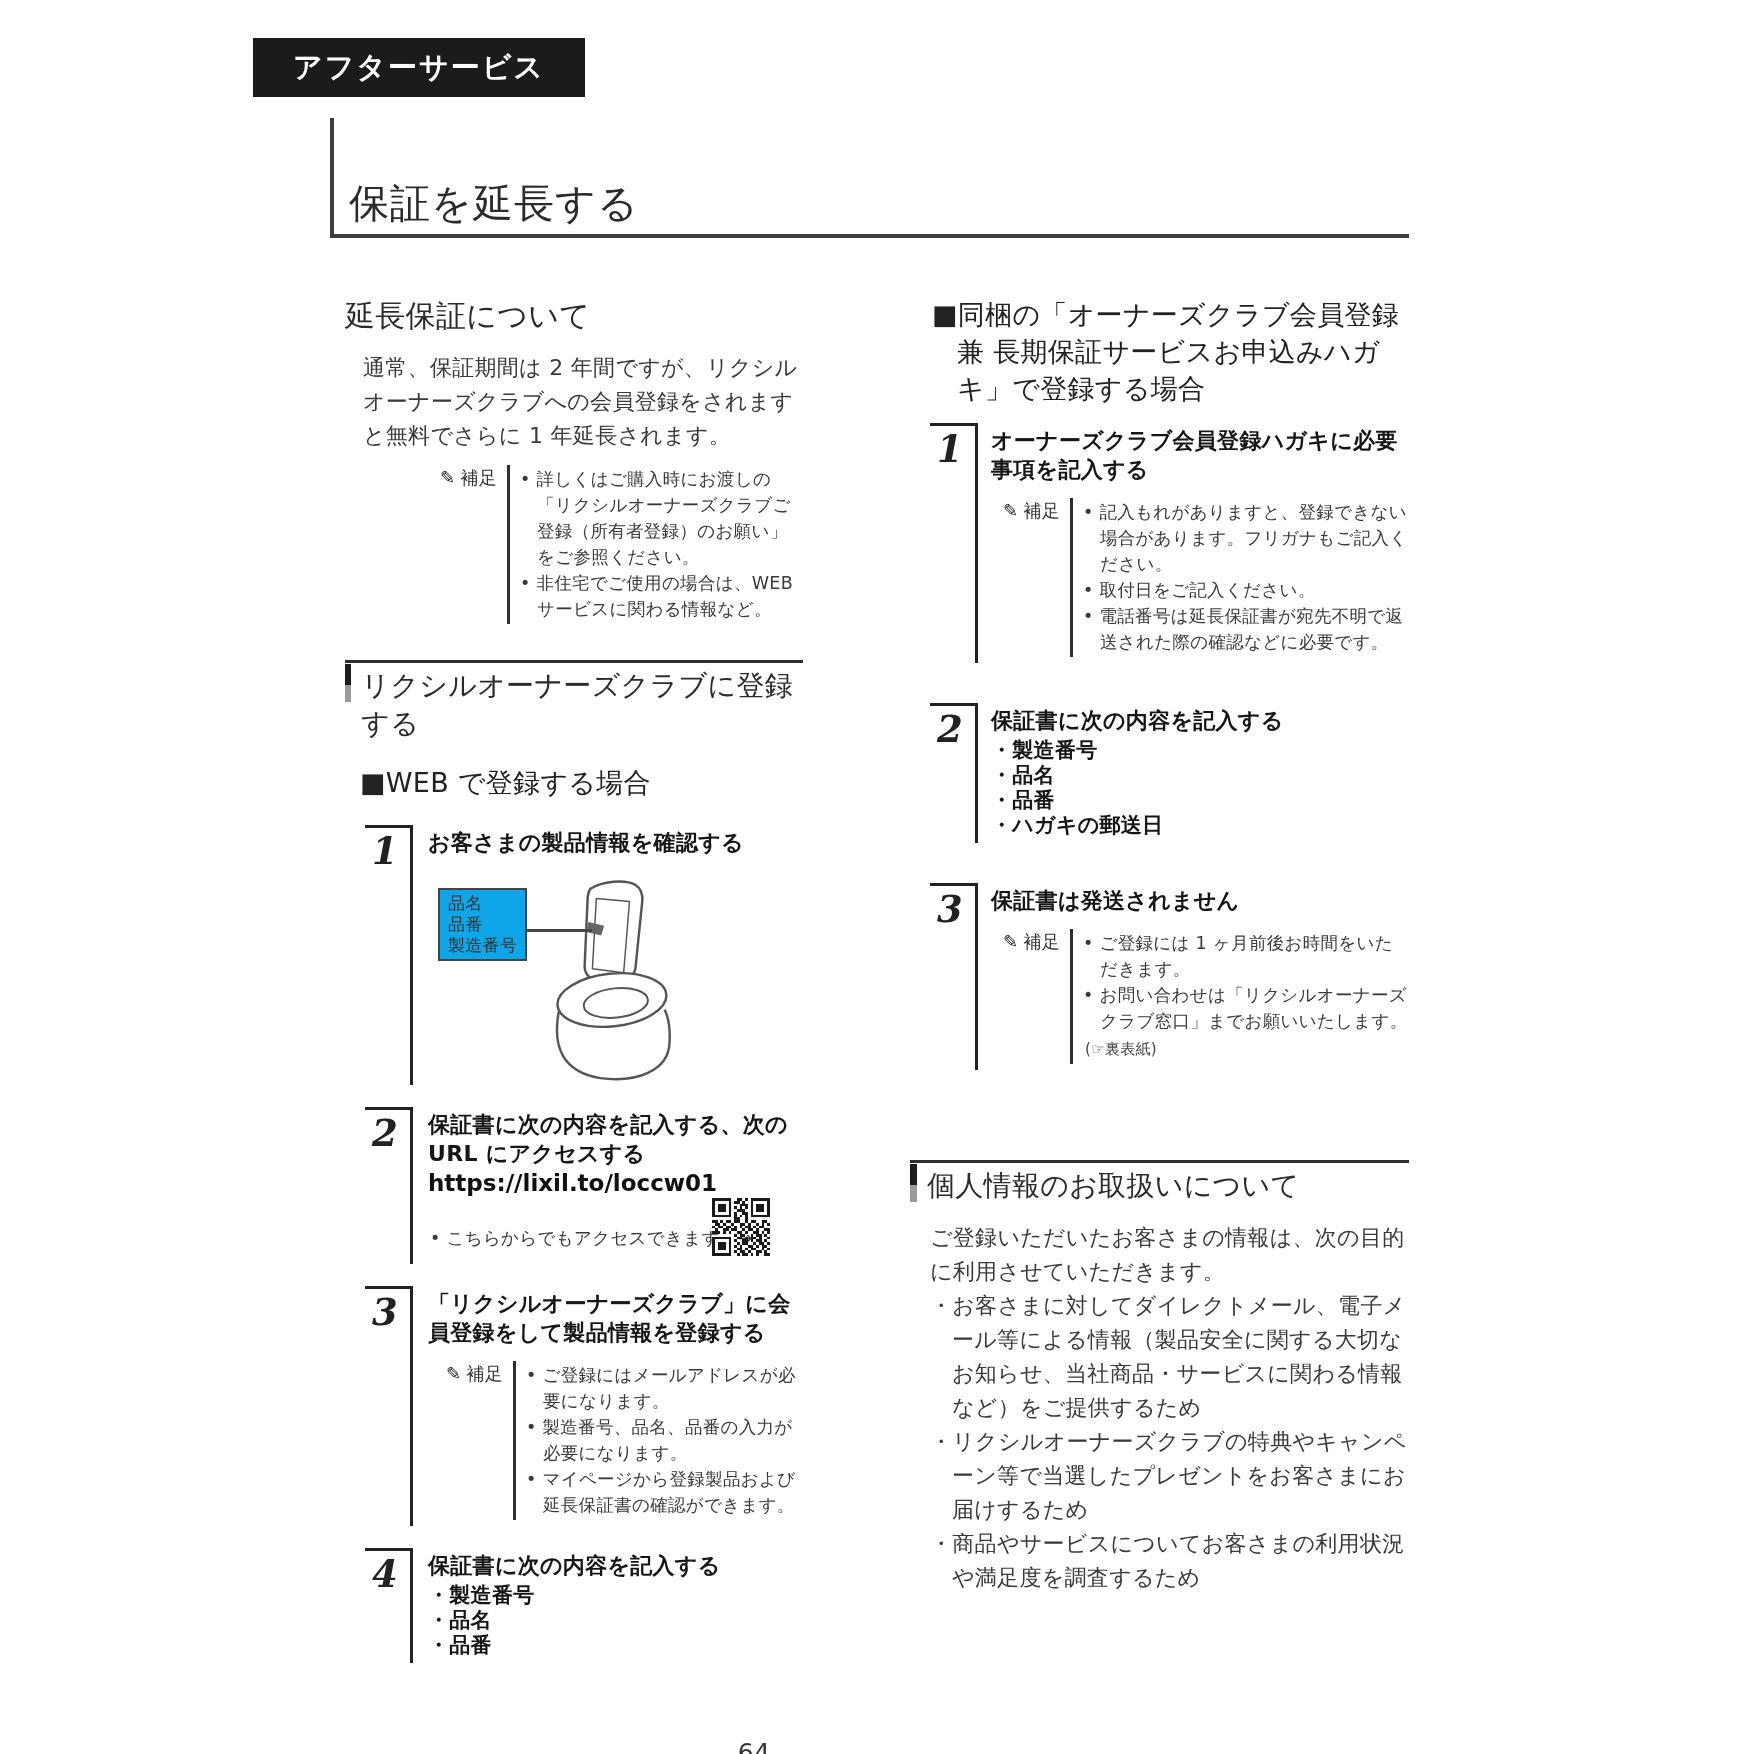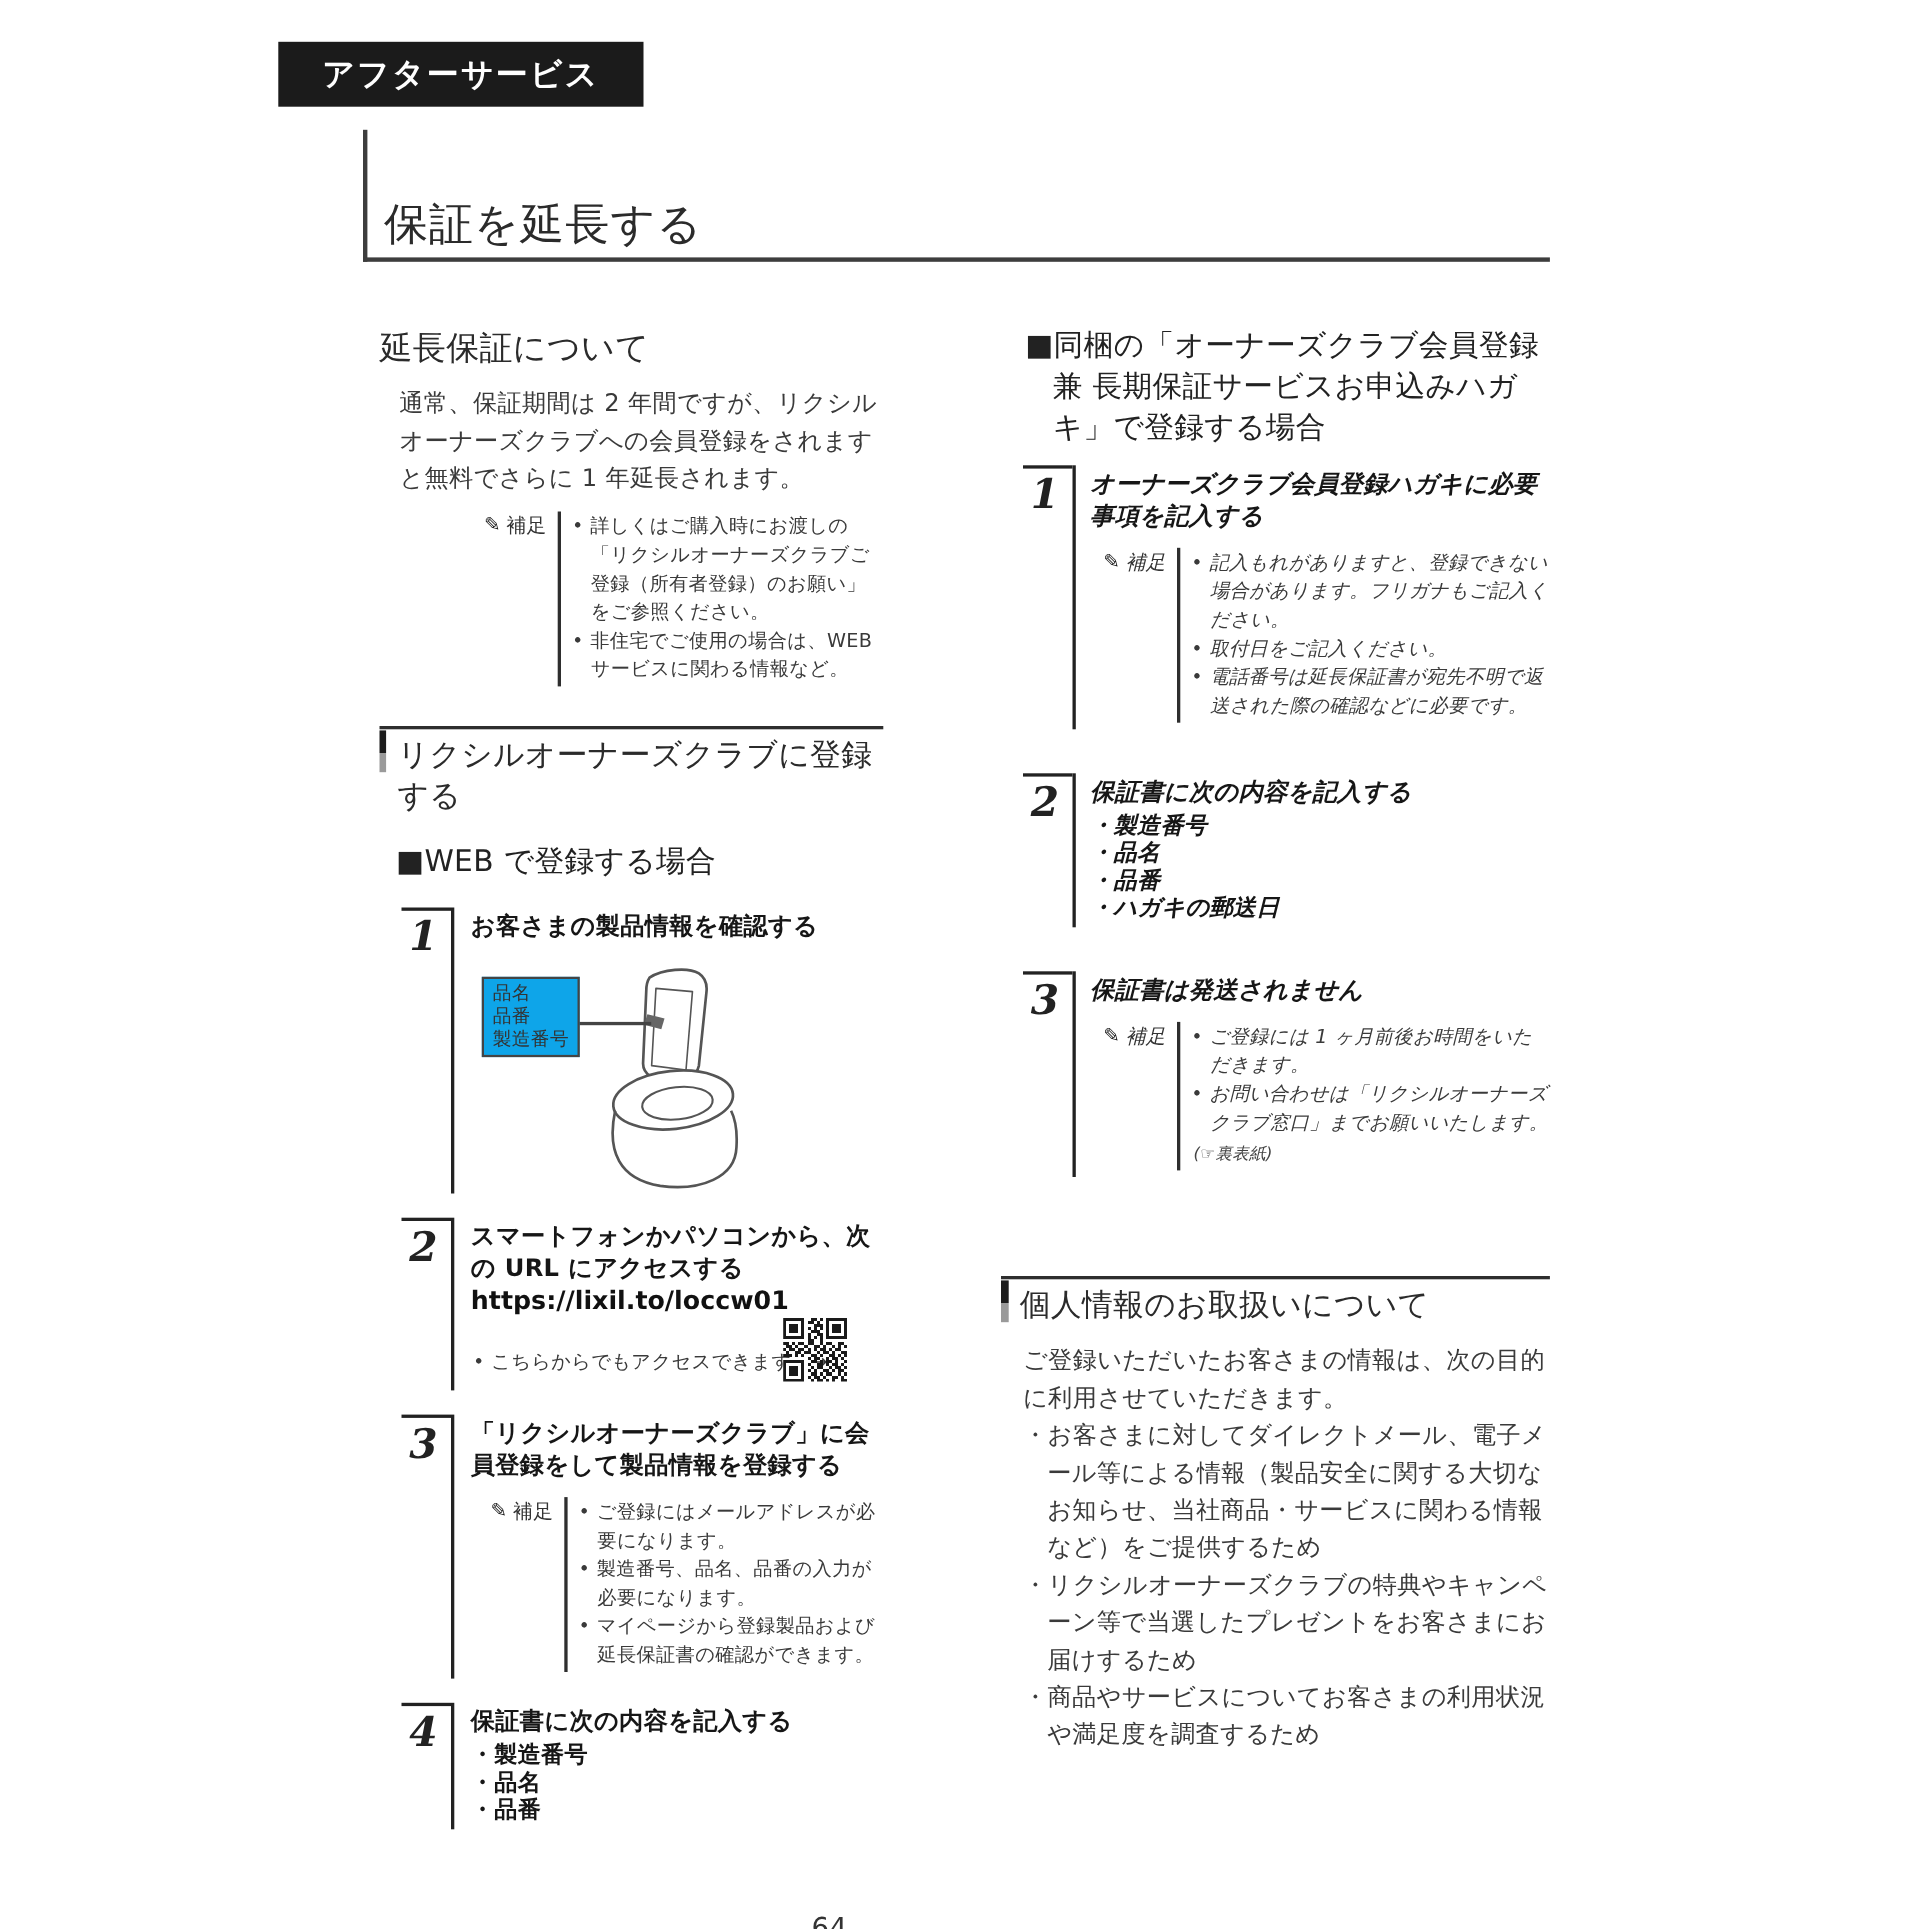--- a/index.html
+++ b/index.html
@@ -48,21 +48,21 @@
 
   
   .steps{margin:24px 0 0 20px;}
   .step{display:flex;margin-bottom:22px;}
   .right-col .steps{margin:16px 0 0 20px;}
   .right-col .step{margin-bottom:40px;}
   .step-num{flex:0 0 45px;box-sizing:border-box;border-top:3px solid #222;padding:5px 0 0 7px;
             font-family:"DejaVu Serif","Liberation Serif",serif;font-style:italic;font-weight:700;
             font-size:37px;line-height:1;color:#222;}
   .step-content{flex:1;border-left:3px solid #222;padding:3px 0 6px 15px;}
-  .right-col .step-content{padding-left:13px;font-style:italic;}
+  .right-col .step-content{padding-left:13px;}
   .step-title{font-size:22px;font-weight:700;color:#161616;line-height:29px;}
   .step-note{margin:14px 0 0 18px;}
   .right-col .step-note{margin:14px 0 0 12px;}
   .bold-bullets{margin-top:3px;font-size:21px;font-weight:700;line-height:24px;color:#161616;}
   .bold-bullets div{margin-top:1px;}
 
   
   .illus{position:relative;height:200px;margin-top:22px;}
   .label-box{position:absolute;left:10px;top:9px;z-index:2;background:#0ea5e9;border:2px solid #444;
              padding:3px 8px;font-size:17px;line-height:21px;color:#333;}
@@ -150,21 +150,21 @@
                 <path d="M34,134 C26,172 38,198 76,204 C114,209 146,196 147,168 C148,152 146,142 142,134" fill="none"></path>
               </g>
             </svg>
           </div>
         </div>
       </div>
 
       <div class="step">
         <div class="step-num">2</div>
         <div class="step-content">
-          <div class="step-title">スマートフォンかパソコンから、次の URL にアクセスする</div>
+          <div class="step-title">保証書に次の内容を記入する、次の URL にアクセスする</div>
           <div class="step-url">https://lixil.to/loccw01</div>
           <div class="qr-row">
             <span class="qr-note">• こちらからでもアクセスできます。→</span>
             <span class="qr">
                 <svg viewBox="0 0 21 21" width="58" height="58" shape-rendering="crispEdges">
                   <rect x="0" y="0" width="1" height="1"></rect>
                   <rect x="1" y="0" width="1" height="1"></rect>
                   <rect x="2" y="0" width="1" height="1"></rect>
                   <rect x="3" y="0" width="1" height="1"></rect>
                   <rect x="4" y="0" width="1" height="1"></rect>

